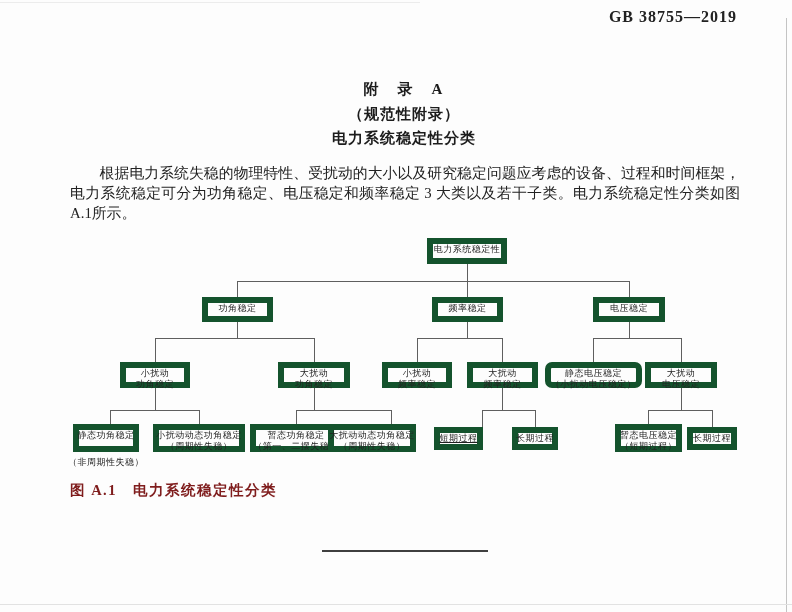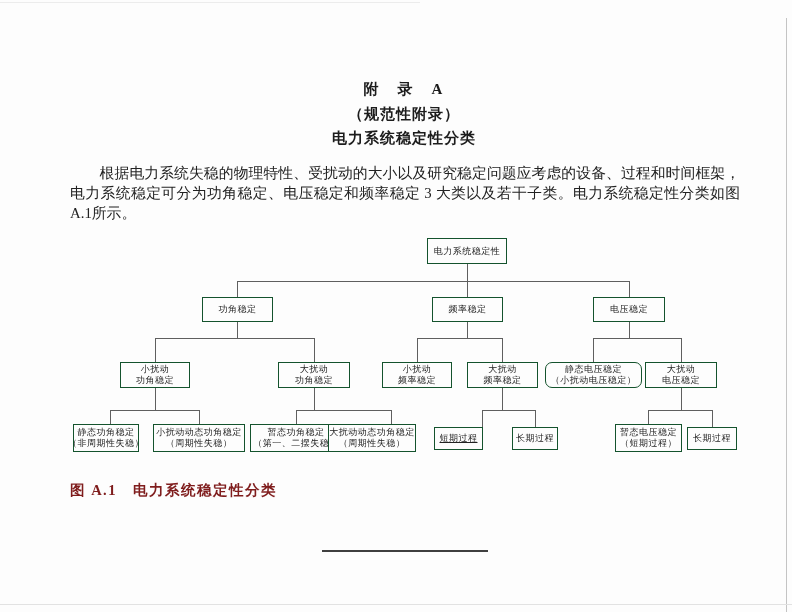--- a/index.html
+++ b/index.html
@@ -30,23 +30,23 @@
     font-size:14.8px;line-height:20px;
     text-align:justify;text-indent:2em;
     color:#222;
   }
 
   #diagram{position:absolute;left:0;top:0;width:792px;height:612px;}
   #connectors{position:absolute;left:0;top:0;}
   .node{
     position:absolute;
     box-sizing:border-box;
-    border:1px solid #14532d;
+    border:6px solid #14532d;
     background:#fdfdfd;
-    display:flex;flex-direction:column;align-items:center;justify-content:center;
+    display:flex;flex-direction:column;align-items:center;
     font-size:9px;line-height:11px;
     text-align:center;color:#222;
     letter-spacing:0.5px;
     white-space:nowrap;
   }
   .node span{display:block;}
 
   .figure-caption{
     position:absolute;left:70px;top:481px;width:668px;
     font-size:14.5px;font-weight:bold;
@@ -59,20 +59,21 @@
 </style>
 </head>
 <body>
 
 <div id="page">
 
   <div class="scan-edge-right"></div>
   <div class="scan-edge-bottom"></div>
   <div class="scan-edge-top"></div>
 
+  <div class="doc-number">GB 38755—2019</div>
 
   <div class="title-block t1">附　录　A</div>
   <div class="title-block t2">（规范性附录）</div>
   <div class="title-block t3">电力系统稳定性分类</div>
 
   <div class="body-paragraph">根据电力系统失稳的物理特性、受扰动的大小以及研究稳定问题应考虑的设备、过程和时间框架，电力系统稳定可分为功角稳定、电压稳定和频率稳定 3 大类以及若干子类。电力系统稳定性分类如图 A.1所示。</div>
 
   <div id="diagram">
     <svg id="connectors" width="792" height="612" shape-rendering="crispEdges">
         <line x1="467" y1="264" x2="467" y2="281" stroke="#5f5f5f" stroke-width="1"></line>
@@ -139,21 +140,21 @@
         <span>频率稳定</span>
       </div>
       <div class="node" style="left: 545px; top: 362px; width: 97px; height: 26px; border-radius: 7px;">
         <span>静态电压稳定</span>
         <span>（小扰动电压稳定）</span>
       </div>
       <div class="node" style="left: 645px; top: 362px; width: 72px; height: 26px;">
         <span>大扰动</span>
         <span>电压稳定</span>
       </div>
-      <div class="node" style="left: 73px; top: 424px; width: 66px; height: 28px;">
+      <div class="node" style="left: 73px; top: 424px; width: 66px; height: 28px; gap: 16px;">
         <span>静态功角稳定</span>
         <span>（非周期性失稳）</span>
       </div>
       <div class="node" style="left: 153px; top: 424px; width: 92px; height: 28px;">
         <span>小扰动动态功角稳定</span>
         <span>（周期性失稳）</span>
       </div>
       <div class="node" style="left: 250px; top: 424px; width: 92px; height: 28px;">
         <span>暂态功角稳定</span>
         <span>（第一、二摆失稳）</span>

